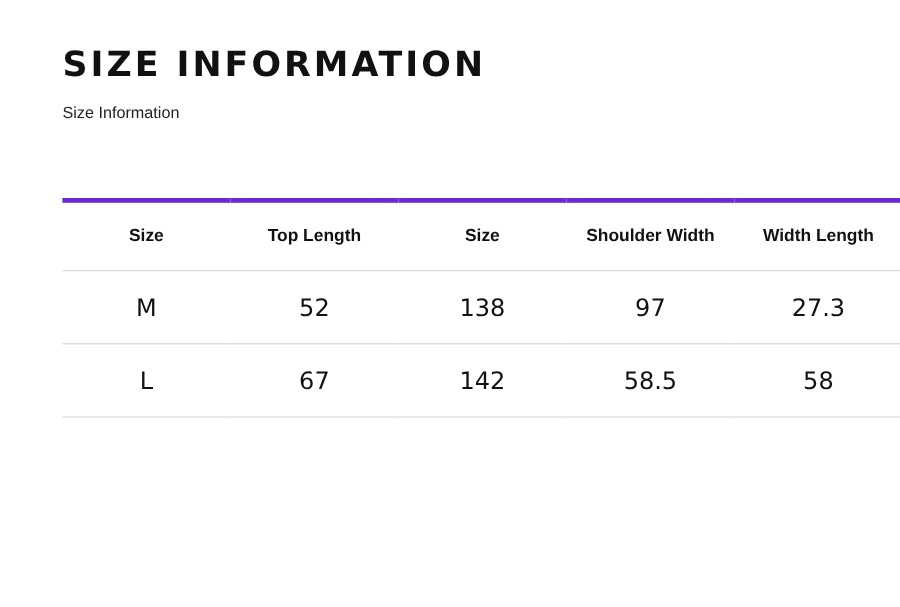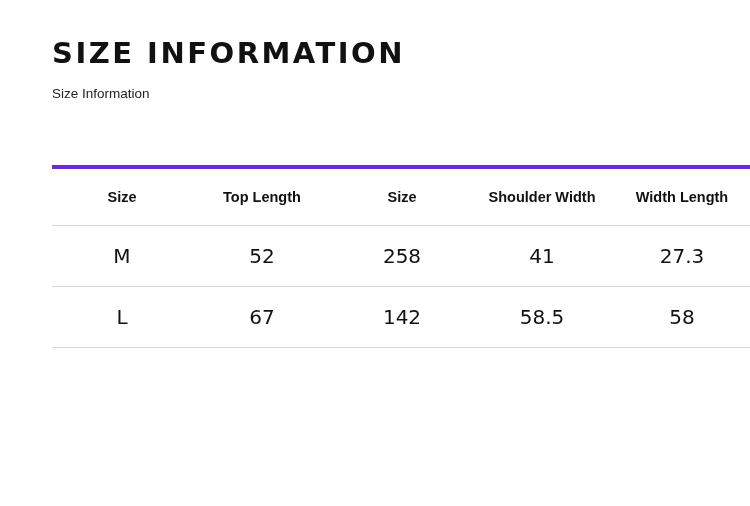--- a/index.html
+++ b/index.html
@@ -119,22 +119,22 @@
         <th>Top Length</th>
         <th>Size</th>
         <th>Shoulder Width</th>
         <th>Width Length</th>
       </tr>
     </thead>
     <tbody>
       <tr>
         <td>M</td>
         <td>52</td>
-        <td>258</td>
-        <td>41</td>
+        <td>138</td>
+        <td>97</td>
         <td>27.3</td>
       </tr>
       <tr>
         <td>L</td>
         <td>67</td>
         <td>142</td>
         <td>58.5</td>
         <td>58</td>
       </tr>
     </tbody>

